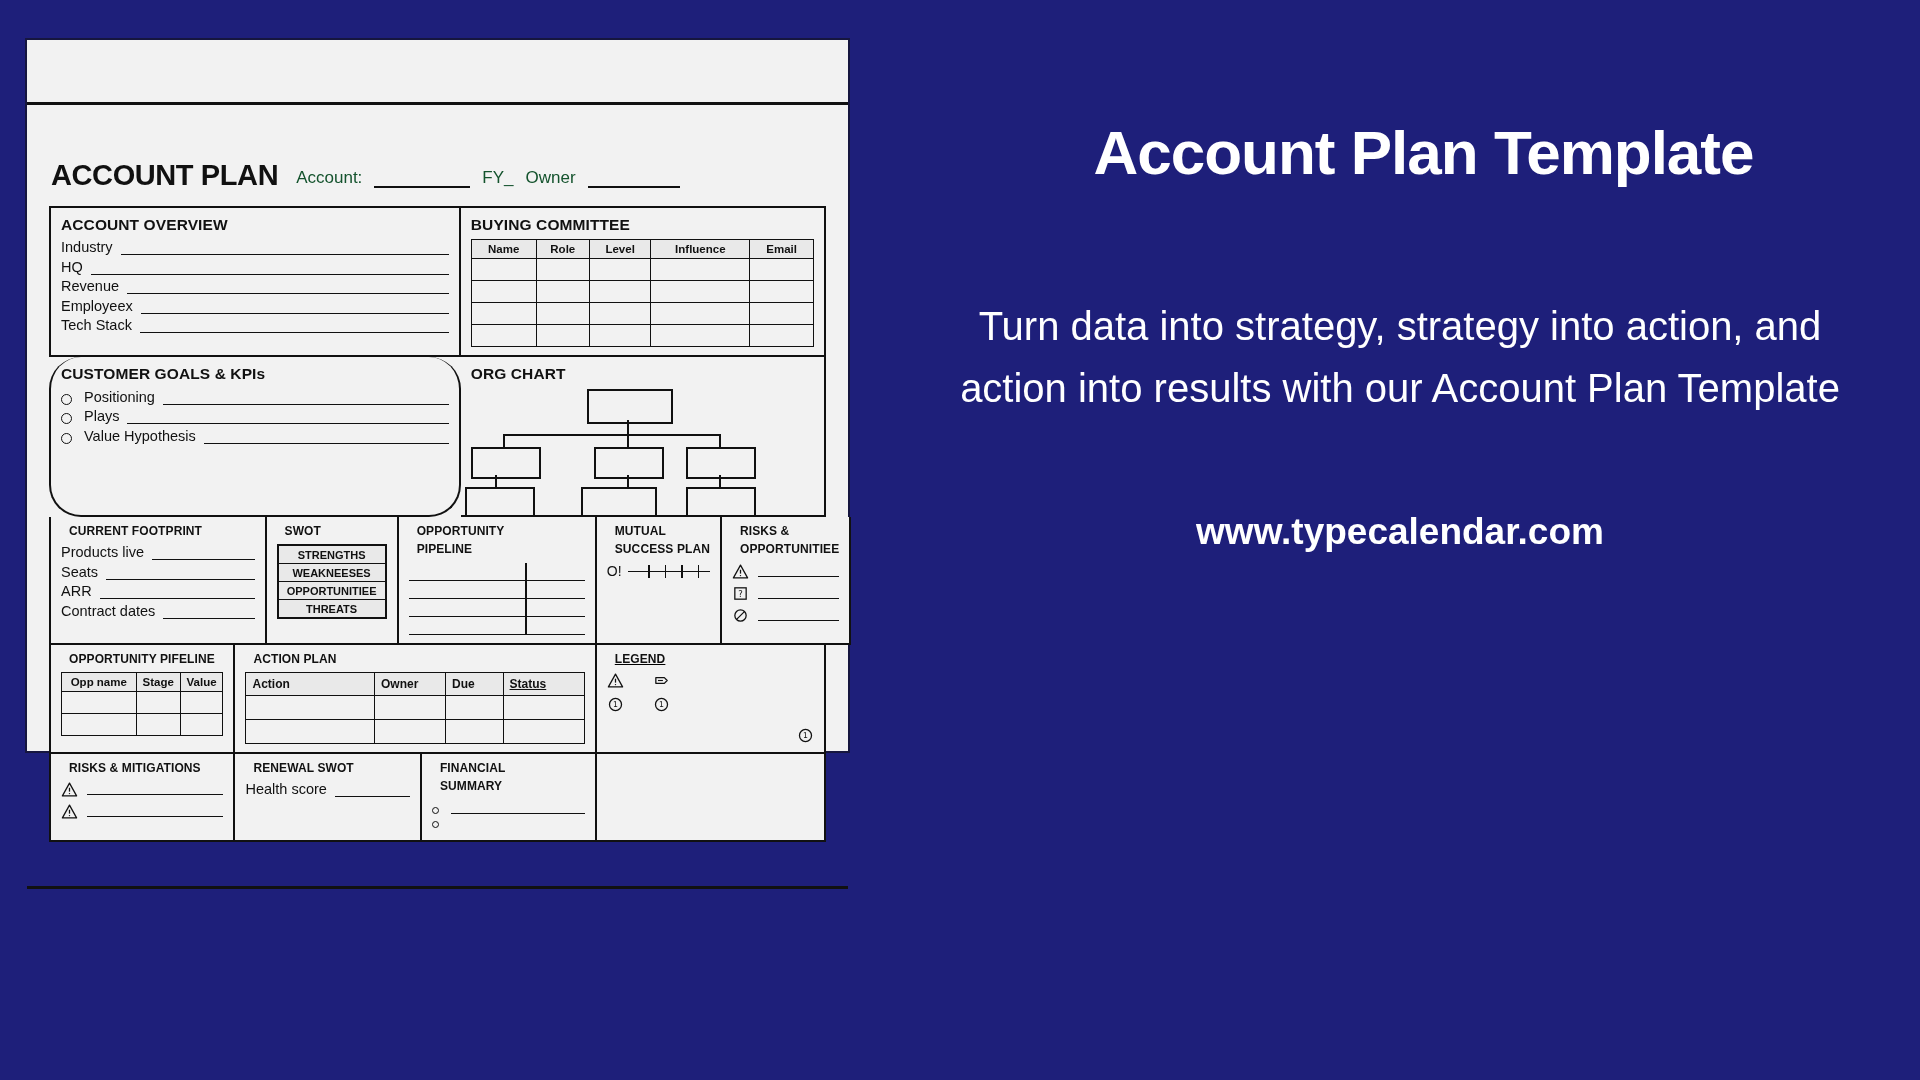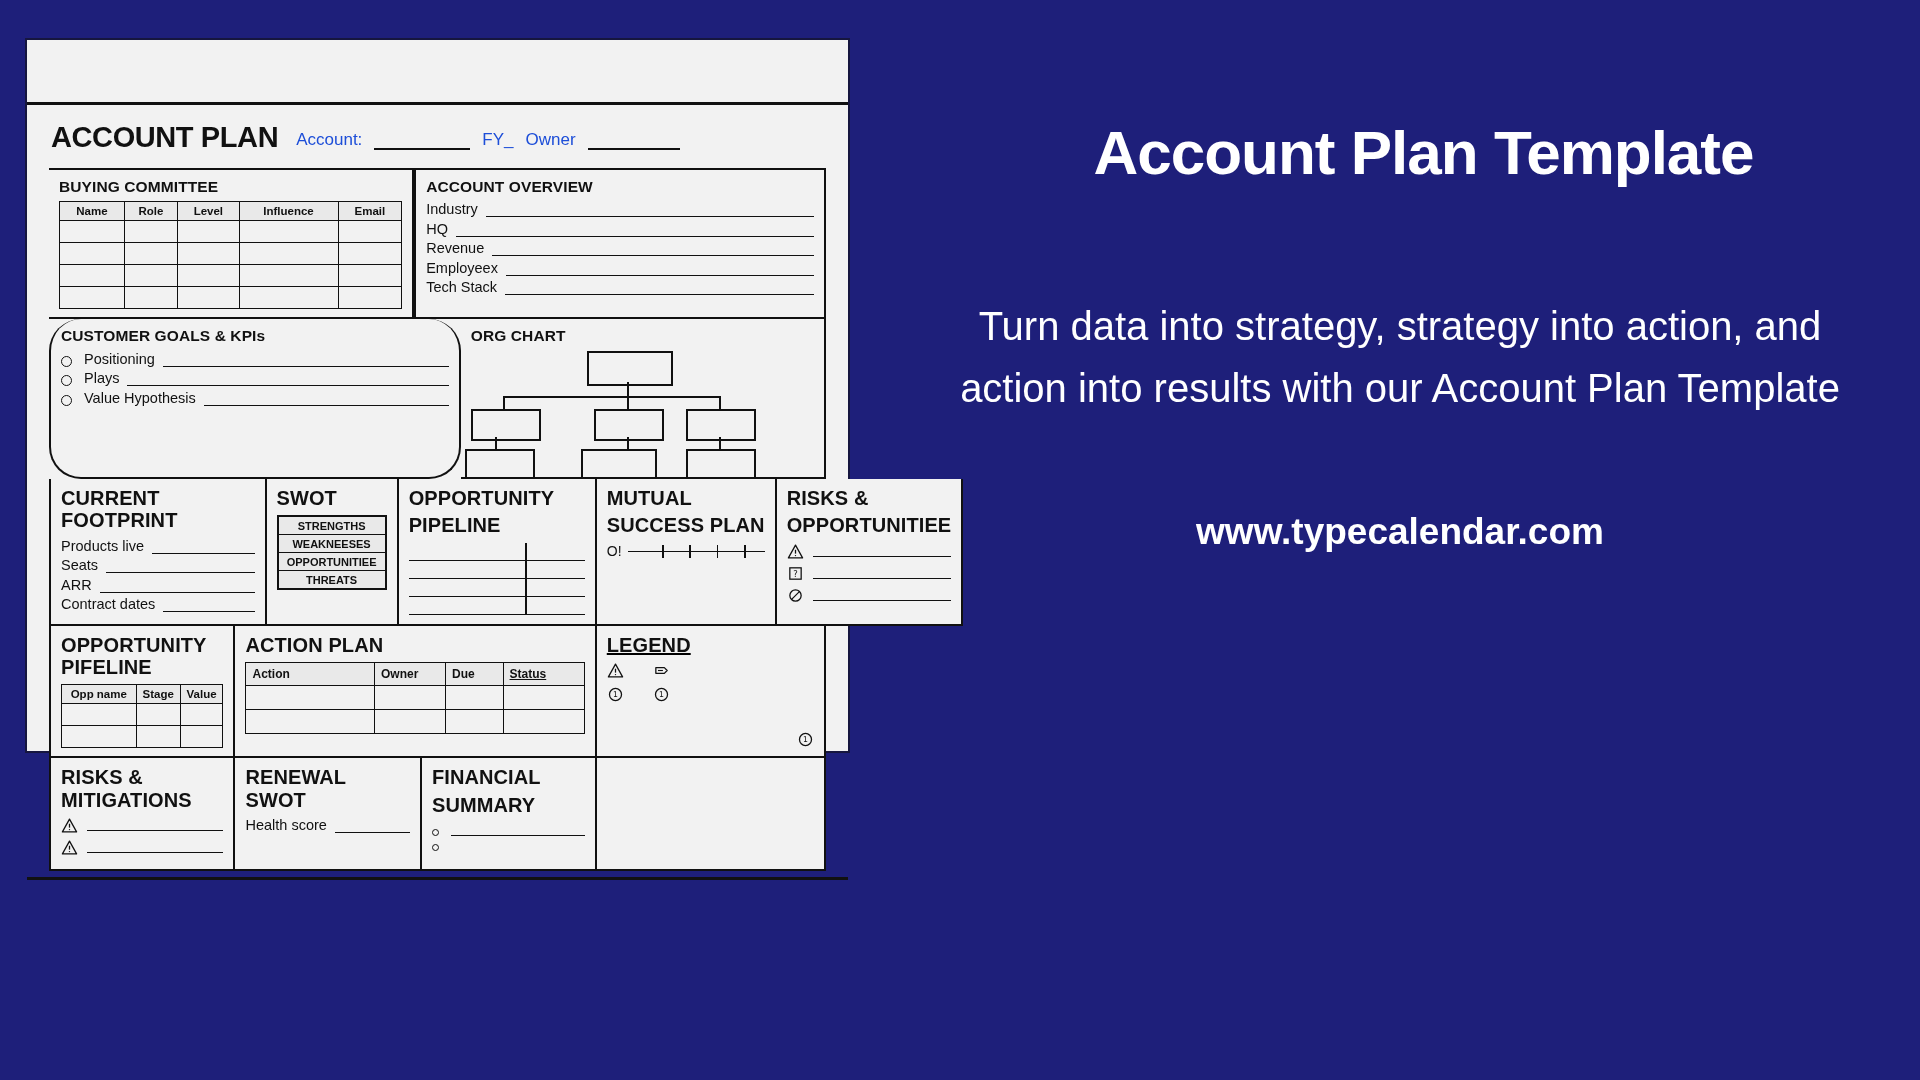--- a/index.html
+++ b/index.html
@@ -8,38 +8,38 @@
     background:#1e1f7a;
     font-family:"Liberation Sans", sans-serif;
     overflow:hidden;
   }
   .stage{position:relative;width:1920px;height:1080px;}
 
   
   .sheet{
     position:absolute;left:25px;top:38px;width:825px;height:715px;
     background:#f2f2f2;border:2px solid #16163f;box-sizing:border-box;
-    display:flex;flex-direction:column;
+    display:flex;flex-direction:column;gap:38px;
   }
   .sheet-topband{height:62px;border-bottom:3px solid #111;flex:none;}
   .sheet-botband{height:34px;border-top:3px solid #111;flex:none;}
   .sheet-body{flex:1;padding:14px 22px 6px 22px;box-sizing:border-box;display:flex;flex-direction:column;}
 
   
   .doc-head{display:flex;align-items:flex-end;gap:18px;padding:4px 0 16px 2px;}
   .doc-title{font-size:29px;font-weight:bold;letter-spacing:-.4px;color:#111;line-height:1;}
-  .doc-meta{display:flex;align-items:flex-end;gap:12px;font-size:17px;color:#1d4ed8;padding-bottom:2px;}
+  .doc-meta{display:flex;align-items:flex-end;gap:12px;font-size:17px;color:#14532d;padding-bottom:2px;}
   .rule{display:inline-block;border-bottom:2px solid #111;height:12px;}
   .r-acct{width:96px;}
   .r-owner{width:92px;}
 
   
   .box{border:2px solid #111;box-sizing:border-box;background:#f2f2f2;padding:8px 10px;}
   .h{font-size:15.5px;font-weight:bold;color:#111;letter-spacing:.1px;margin-bottom:6px;line-height:1.12;}
-  .h.sm{font-size:20px;}
+  .h.sm{font-size:12px;margin-left:8px;}
   .h.two{margin-bottom:5px;}
 
   .row-grid{display:flex;gap:0;}
   .fieldline{display:flex;align-items:flex-end;gap:8px;font-size:14.5px;color:#111;margin:3.5px 0;}
   .fieldline .fl{flex:1;border-bottom:1.6px solid #111;height:11px;}
   .bullet{display:inline-block;width:9px;height:9px;border:1.6px solid #111;border-radius:50%;margin-right:4px;flex:none;}
 
   
   table.tb{border-collapse:collapse;width:100%;}
   table.tb th{border:1.6px solid #111;background:#e9e9e9;font-size:11.5px;font-weight:bold;color:#111;padding:3px 2px;}
@@ -100,20 +100,44 @@
         <div class="doc-meta">
           <span>Account:</span>
           <span class="rule r-acct"></span>
           <span>FY_</span>
           <span>Owner</span>
           <span class="rule r-owner"></span>
         </div>
       </div>
 
       <div class="row-grid">
+        <div class="box" style="width:53%;">
+          <div class="h">ACCOUNT OVERVIEW</div>
+          <div class="fieldline">
+              <span>Industry</span>
+              <span class="fl"></span>
+            </div>
+          <div class="fieldline">
+              <span>HQ</span>
+              <span class="fl"></span>
+            </div>
+          <div class="fieldline">
+              <span>Revenue</span>
+              <span class="fl"></span>
+            </div>
+          <div class="fieldline">
+              <span>Employeex</span>
+              <span class="fl"></span>
+            </div>
+          <div class="fieldline">
+              <span>Tech Stack</span>
+              <span class="fl"></span>
+            </div>
+        </div>
+
         <div class="box" style="width:47%;border-left:none;">
           <div class="h">BUYING COMMITTEE</div>
           <table class="tb">
             <thead>
                 <tr>
               <th>Name</th>
               <th>Role</th>
               <th>Level</th>
               <th>Influence</th>
               <th>Email</th>
@@ -143,44 +167,20 @@
                 </tr>
               <tr>
                   <td></td>
                   <td></td>
                   <td></td>
                   <td></td>
                   <td></td>
                 </tr>
             </tbody>
           </table>
-        </div>
-
-        <div class="box" style="width:53%;">
-          <div class="h">ACCOUNT OVERVIEW</div>
-          <div class="fieldline">
-              <span>Industry</span>
-              <span class="fl"></span>
-            </div>
-          <div class="fieldline">
-              <span>HQ</span>
-              <span class="fl"></span>
-            </div>
-          <div class="fieldline">
-              <span>Revenue</span>
-              <span class="fl"></span>
-            </div>
-          <div class="fieldline">
-              <span>Employeex</span>
-              <span class="fl"></span>
-            </div>
-          <div class="fieldline">
-              <span>Tech Stack</span>
-              <span class="fl"></span>
-            </div>
         </div>
       </div>
 
       <div class="row-grid">
         <div class="box" style="width:53%;border-top:none;border-radius:32px;">
           <div class="h">CUSTOMER GOALS &amp; KPIs</div>
           <div class="fieldline">
               <span class="bullet"></span>
               <span>Positioning</span>
               <span class="fl"></span>

